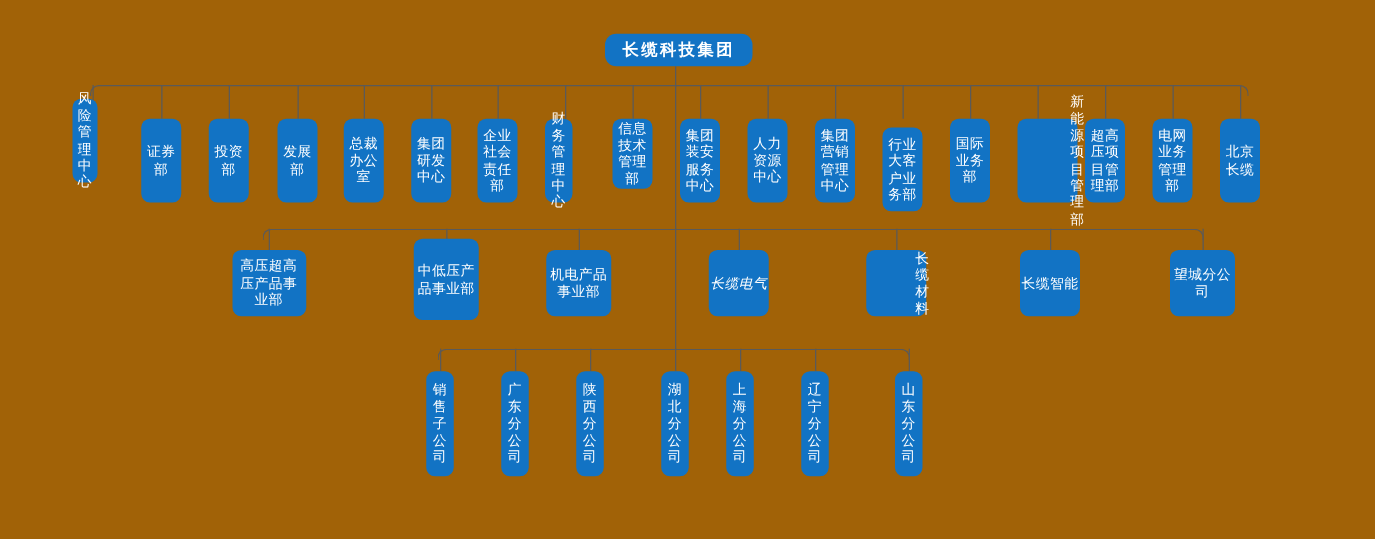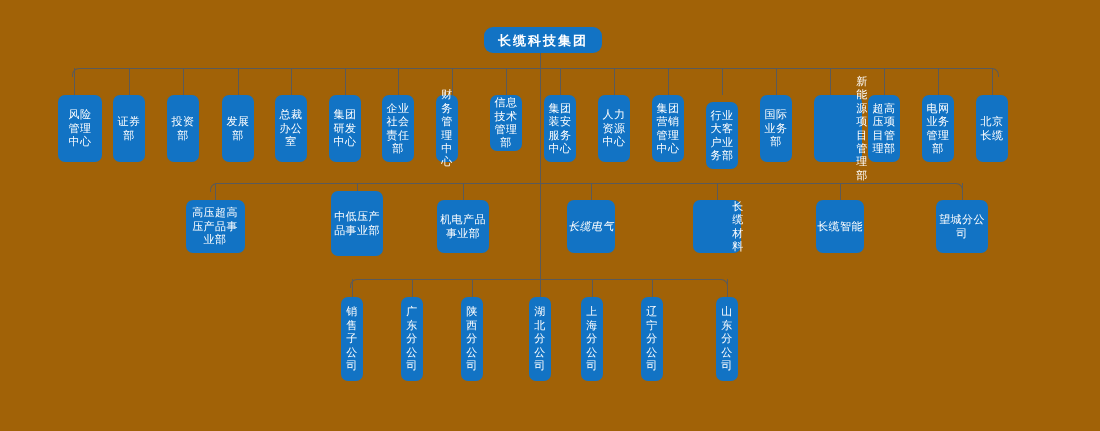--- a/index.html
+++ b/index.html
@@ -69,21 +69,21 @@
   <div class="line vline" style="left:540px;top:68px;width:1px;height:116px;"></div>
 
   <div class="bus" style="left:210px;top:183px;width:753px;"></div>
 
   <div class="line vline" style="left:540px;top:183px;width:1px;height:97px;"></div>
 
   <div class="bus" style="left:350px;top:279px;width:378px;"></div>
 
   <div id="row1-layer">
       <div class="line vline" style="left: 74px; top: 68px; height: 27px;"></div>
-      <div class="node r1" style="left: 58px; top: 95px; width: 44px; height: 67px;">
+      <div class="node r1" style="left: 58px; top: 79px; width: 20px; height: 67px;">
         <div>
           <span>风险</span>
           <span>管理</span>
           <span>中心</span>
         </div>
       </div>
       <div class="line vline" style="left: 129px; top: 68px; height: 27px;"></div>
       <div class="node r1" style="left: 113px; top: 95px; width: 32px; height: 67px;">
         <div>
           <span>证券</span>

